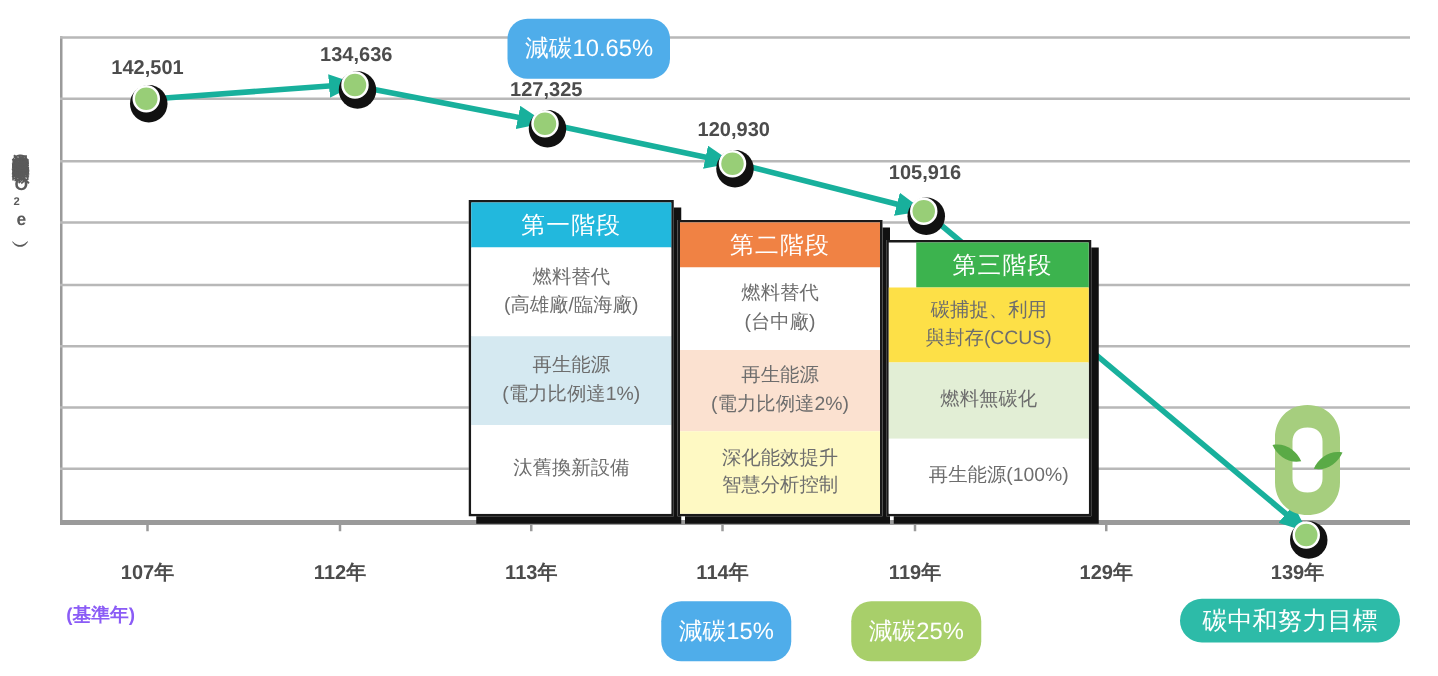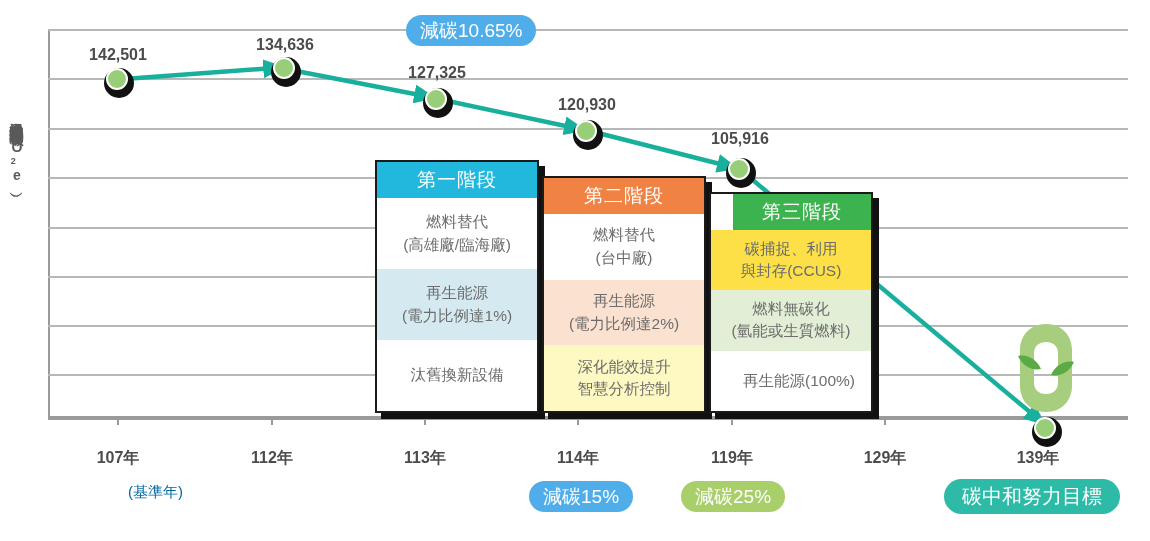--- a/index.html
+++ b/index.html
@@ -14,32 +14,32 @@
   .ylabel{
     position:absolute;left:4px;top:112px;width:26px;
     font-size:14px;color:#5a5a5a;font-weight:bold;
     writing-mode:vertical-rl;text-orientation:upright;
     letter-spacing:1px;line-height:26px;white-space:nowrap;
   }
   .ylabel sub{font-size:9px;}
 
   
   .xlabel{position:absolute;width:130px;text-align:center;font-size:16px;font-weight:bold;color:#4c4c4c;}
-  .xsub{position:absolute;width:130px;text-align:right;font-size:15px;font-weight:normal;color:#0369a1;}
+  .xsub{position:absolute;width:130px;text-align:left;font-size:15px;font-weight:bold;color:#8b5cf6;}
 
   
   .series-svg{position:absolute;left:0;top:0;width:1150px;height:541px;pointer-events:none;}
   .dot{position:absolute;width:30px;height:30px;}
   .dot .ring{position:absolute;left:0;top:0;width:30px;height:30px;border-radius:50%;background:#111111;}
   .dot .core{position:absolute;left:2px;top:0px;width:22px;height:22px;border-radius:50%;background:#98ce77;border:2px solid #ffffff;box-sizing:border-box;}
   .dotlabel{position:absolute;width:130px;text-align:center;font-size:16px;font-weight:bold;color:#4c4c4c;}
 
   
   .badge{position:absolute;border-radius:16px;color:#fff;font-size:19px;display:flex;
-         align-items:center;justify-content:center;white-space:nowrap;padding:0 14px;height:31px;}
+         align-items:center;justify-content:center;white-space:nowrap;padding:0 14px;height:48px;}
 
   
   .stage{position:absolute;box-sizing:border-box;background:#fff;border:2px solid #1a1a1a;
          box-shadow:6px 6px 0 0 #111111;display:flex;flex-direction:column;}
   .stage-head{flex:0 0 auto;color:#fff;font-size:19px;display:flex;align-items:center;
               justify-content:center;height:36px;letter-spacing:1px;}
   .stage-row{flex:1 1 0;display:flex;flex-direction:column;align-items:center;
              justify-content:center;font-size:15.5px;color:#6d6d6d;line-height:1.45;text-align:center;}
 
   
@@ -156,21 +156,20 @@
         </div>
       </div>
       <div class="stage" style="left: 709px; top: 192px; width: 164px; height: 221px; z-index: 12;">
         <div class="stage-head" style="background: rgb(60, 179, 78); margin-left: 22px;">第三階段</div>
         <div class="stage-row" style="background: #fde047;">
           <div>碳捕捉、利用</div>
           <div>與封存(CCUS)</div>
         </div>
         <div class="stage-row" style="background: rgb(226, 238, 213);">
           <div>燃料無碳化</div>
-          <div>(氫能或生質燃料)</div>
         </div>
         <div class="stage-row" style="background: rgb(255, 255, 255); padding-left: 16px;">
           <div>再生能源(100%)</div>
         </div>
       </div>
     </div>
 
   <svg class="plant" viewBox="0 0 80 100">
     <path d="M40 6 C56 6 66 18 66 32 L66 68 C66 82 56 94 40 94 C24 94 14 82 14 68 L14 32 C14 18 24 6 40 6 Z
              M40 24 C32 24 28 29 28 35 L28 65 C28 71 32 76 40 76 C48 76 52 71 52 65 L52 35 C52 29 48 24 40 24 Z" fill="#a6ce7e" fill-rule="evenodd"></path>

